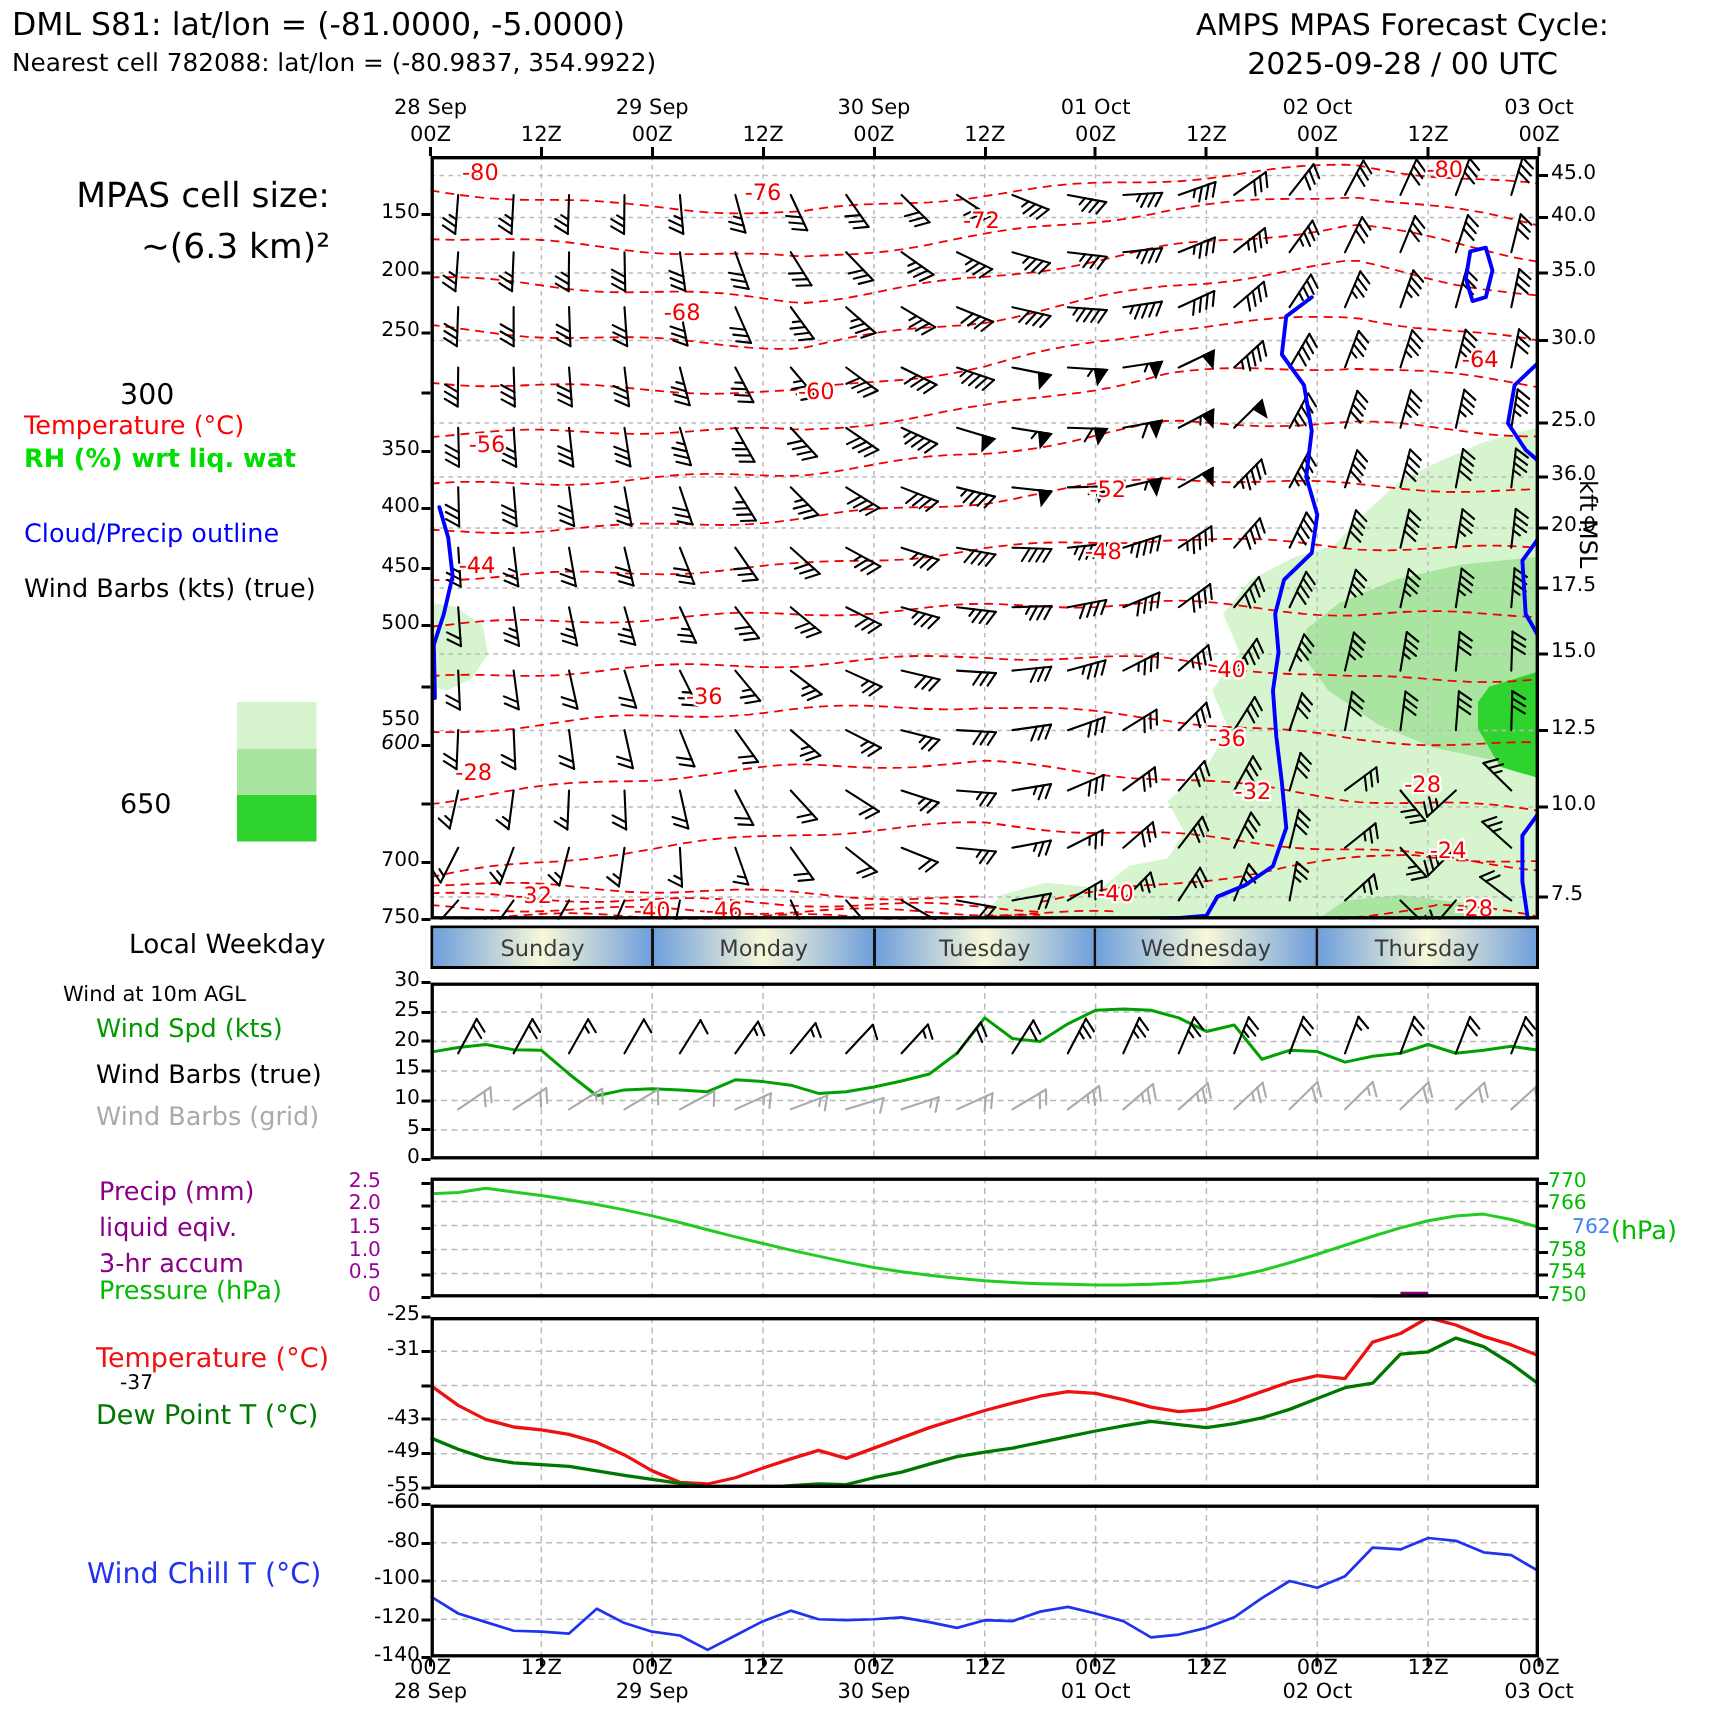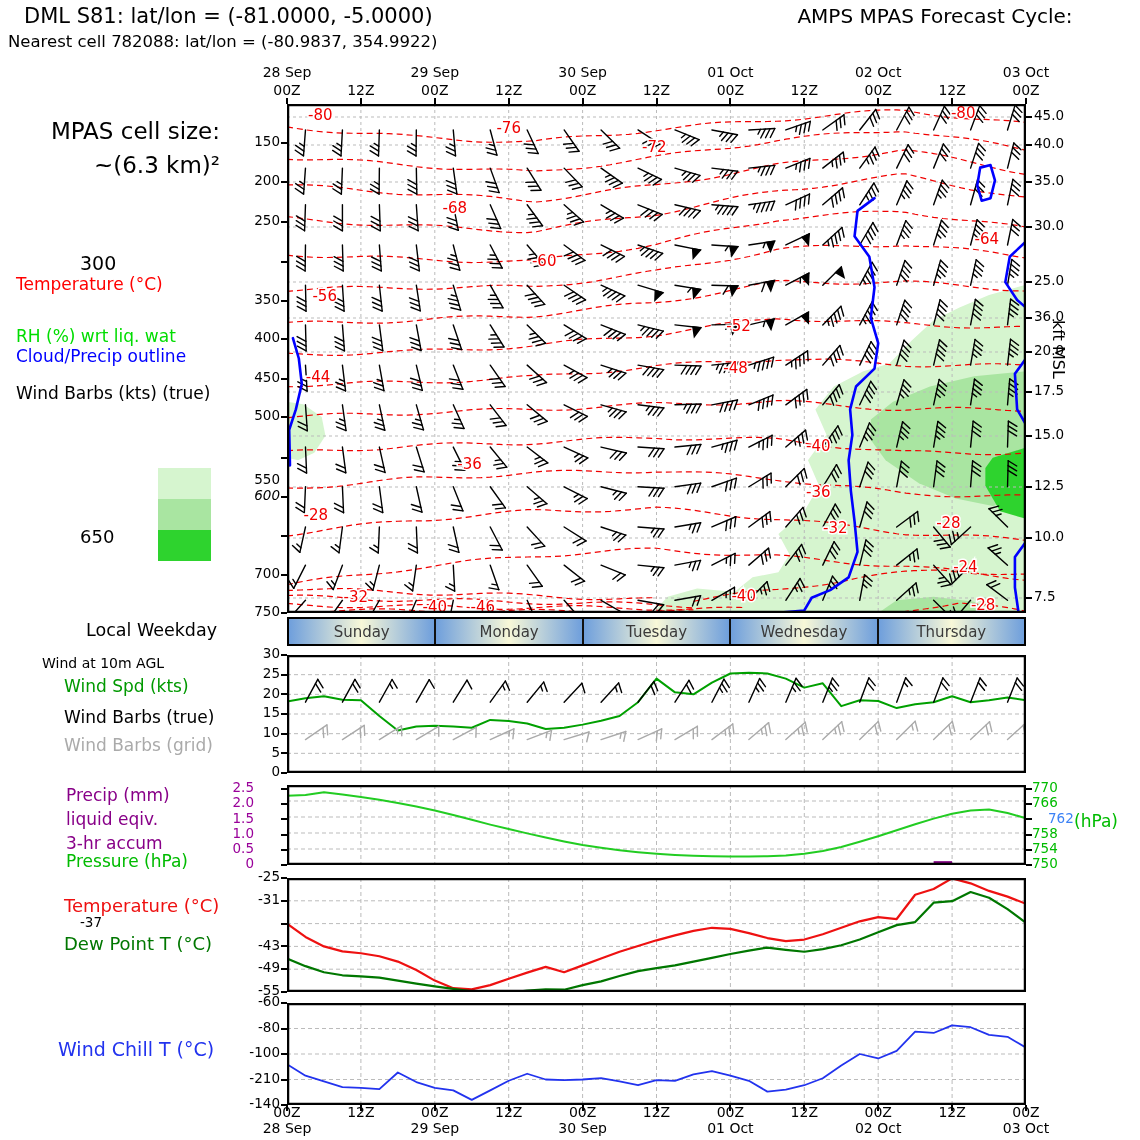--- a/index.html
+++ b/index.html
@@ -1,21 +1,21 @@
 <!DOCTYPE html>
 <html><head>
 <meta charset="utf-8">
 <style>
   html,body{margin:0;padding:0;background:#fff;}
   #app{position:relative;width:1140px;height:1140px;background:#ffffff;
        font-family:"DejaVu Sans","Liberation Sans",sans-serif;overflow:hidden;}
   .abs{position:absolute;}
   .lbl{position:absolute;white-space:nowrap;}
   .tick{position:absolute;background:#000;}
-  #title1{left:8px;top:4px;font-size:21px;color:#000;margin-left:16px;}
+  #title1{left:8px;top:4px;font-size:21px;color:#000;}
   #title2{left:8px;top:32px;font-size:16.5px;color:#000;}
   #cyc1{left:740px;top:4px;width:390px;text-align:center;font-size:20px;color:#000;}
   #cyc2{left:740px;top:30px;width:390px;text-align:center;font-size:20px;color:#000;}
   #cell1{left:10px;top:118px;width:210px;text-align:right;font-size:23px;color:#000;}
   #cell2{left:10px;top:152px;width:210px;text-align:right;font-size:23px;color:#000;}
   .leg-item{position:absolute;left:16px;font-size:17px;}
   #rh-legend{position:absolute;left:40px;top:468px;}
   .rh-row{font-size:18px;color:#000;height:31px;line-height:31px;text-align:right;width:112px;}
   #rh-swatches{position:absolute;left:158px;top:468px;width:53px;}
   .rh-sw{width:53px;height:31px;}
@@ -43,26 +43,27 @@
   .ax{font-size:13px;color:#000;}
   svg{position:absolute;display:block;}
 </style>
 </head>
 <body>
 
 <div id="app">
   <div class="lbl" id="title1">DML S81: lat/lon = (-81.0000, -5.0000)</div>
   <div class="lbl" id="title2">Nearest cell 782088: lat/lon = (-80.9837, 354.9922)</div>
   <div class="abs" id="cyc1">AMPS MPAS Forecast Cycle:</div>
+  <div class="abs" id="cyc2">2025-09-28 / 00 UTC</div>
 
   <div class="abs" id="cell1">MPAS cell size:</div>
   <div class="abs" id="cell2">~(6.3 km)²</div>
 
   <div class="leg-item" style="top: 274px; color: rgb(255, 0, 0);">Temperature (°C)</div>
-  <div class="leg-item" style="top: 326px; color: rgb(0, 221, 0);">RH (%) wrt liq. wat</div>
+  <div class="leg-item" style="top: 296px; color: rgb(0, 221, 0); font-weight: bold;">RH (%) wrt liq. wat</div>
   <div class="leg-item" style="top: 346px; color: rgb(0, 0, 255);">Cloud/Precip outline</div>
   <div class="leg-item" style="top: 383px; color: rgb(0, 0, 0);">Wind Barbs (kts) (true)</div>
 
   <div id="rh-swatches">
       <div class="rh-sw" style="background: rgb(214, 245, 207);"></div>
       <div class="rh-sw" style="background: rgb(169, 229, 161);"></div>
       <div class="rh-sw" style="background: rgb(46, 211, 46);"></div>
     </div>
 
   <div class="lbl" id="weekday-title">Local Weekday</div>
@@ -2195,17 +2196,17 @@
     <div class="lbl ax" style="font-size: 13.5px; color: rgb(0, 0, 0); top: 959.48px; left: 80px; width: 200px; text-align: right;">-49</div>
     <div class="tick" style="left: 281px; top: 968.2px; width: 6px; height: 2px;"></div>
     <div class="lbl ax" style="font-size: 13.5px; color: rgb(0, 0, 0); top: 982.28px; left: 80px; width: 200px; text-align: right;">-55</div>
     <div class="tick" style="left: 281px; top: 991px; width: 6px; height: 2px;"></div>
     <div class="lbl ax" style="font-size: 13.5px; color: rgb(0, 0, 0); top: 993.28px; left: 80px; width: 200px; text-align: right;">-60</div>
     <div class="tick" style="left: 281px; top: 1002px; width: 6px; height: 2px;"></div>
     <div class="lbl ax" style="font-size: 13.5px; color: rgb(0, 0, 0); top: 1018.78px; left: 80px; width: 200px; text-align: right;">-80</div>
     <div class="tick" style="left: 281px; top: 1027.5px; width: 6px; height: 2px;"></div>
     <div class="lbl ax" style="font-size: 13.5px; color: rgb(0, 0, 0); top: 1044.28px; left: 80px; width: 200px; text-align: right;">-100</div>
     <div class="tick" style="left: 281px; top: 1053px; width: 6px; height: 2px;"></div>
-    <div class="lbl ax" style="font-size: 13.5px; color: rgb(0, 0, 0); top: 1069.78px; left: 80px; width: 200px; text-align: right;">-210</div>
+    <div class="lbl ax" style="font-size: 13.5px; color: rgb(0, 0, 0); top: 1069.78px; left: 80px; width: 200px; text-align: right;">-120</div>
     <div class="tick" style="left: 281px; top: 1078.5px; width: 6px; height: 2px;"></div>
     <div class="lbl ax" style="font-size: 13.5px; color: rgb(0, 0, 0); top: 1095.28px; left: 80px; width: 200px; text-align: right;">-140</div>
     <div class="tick" style="left: 281px; top: 1104px; width: 6px; height: 2px;"></div>
   </div>
 
 </body></html>

